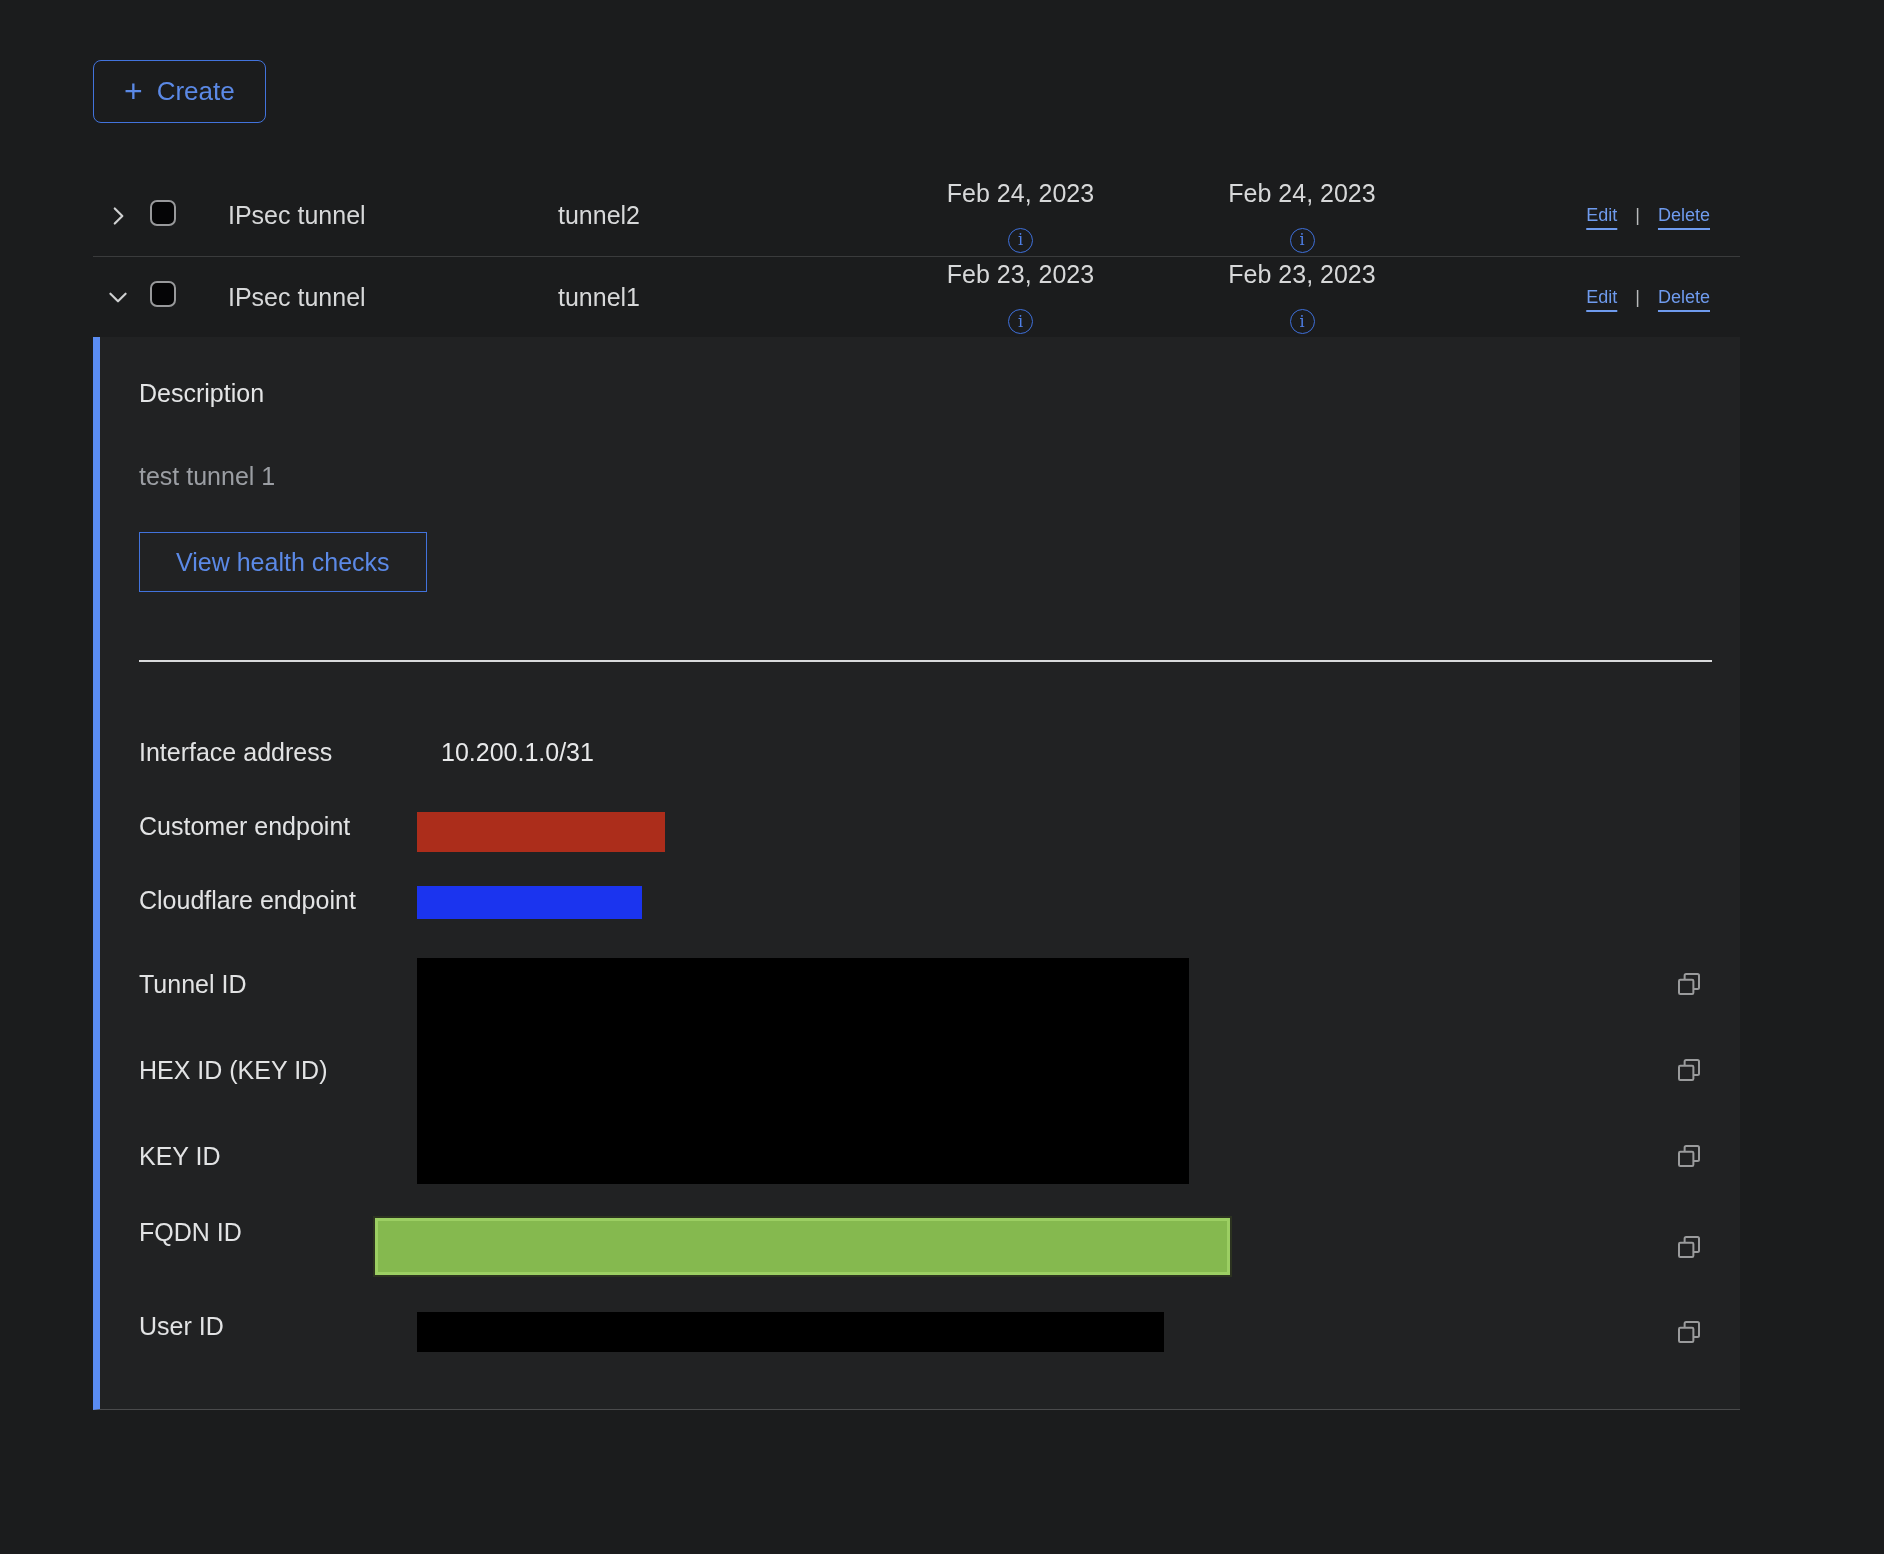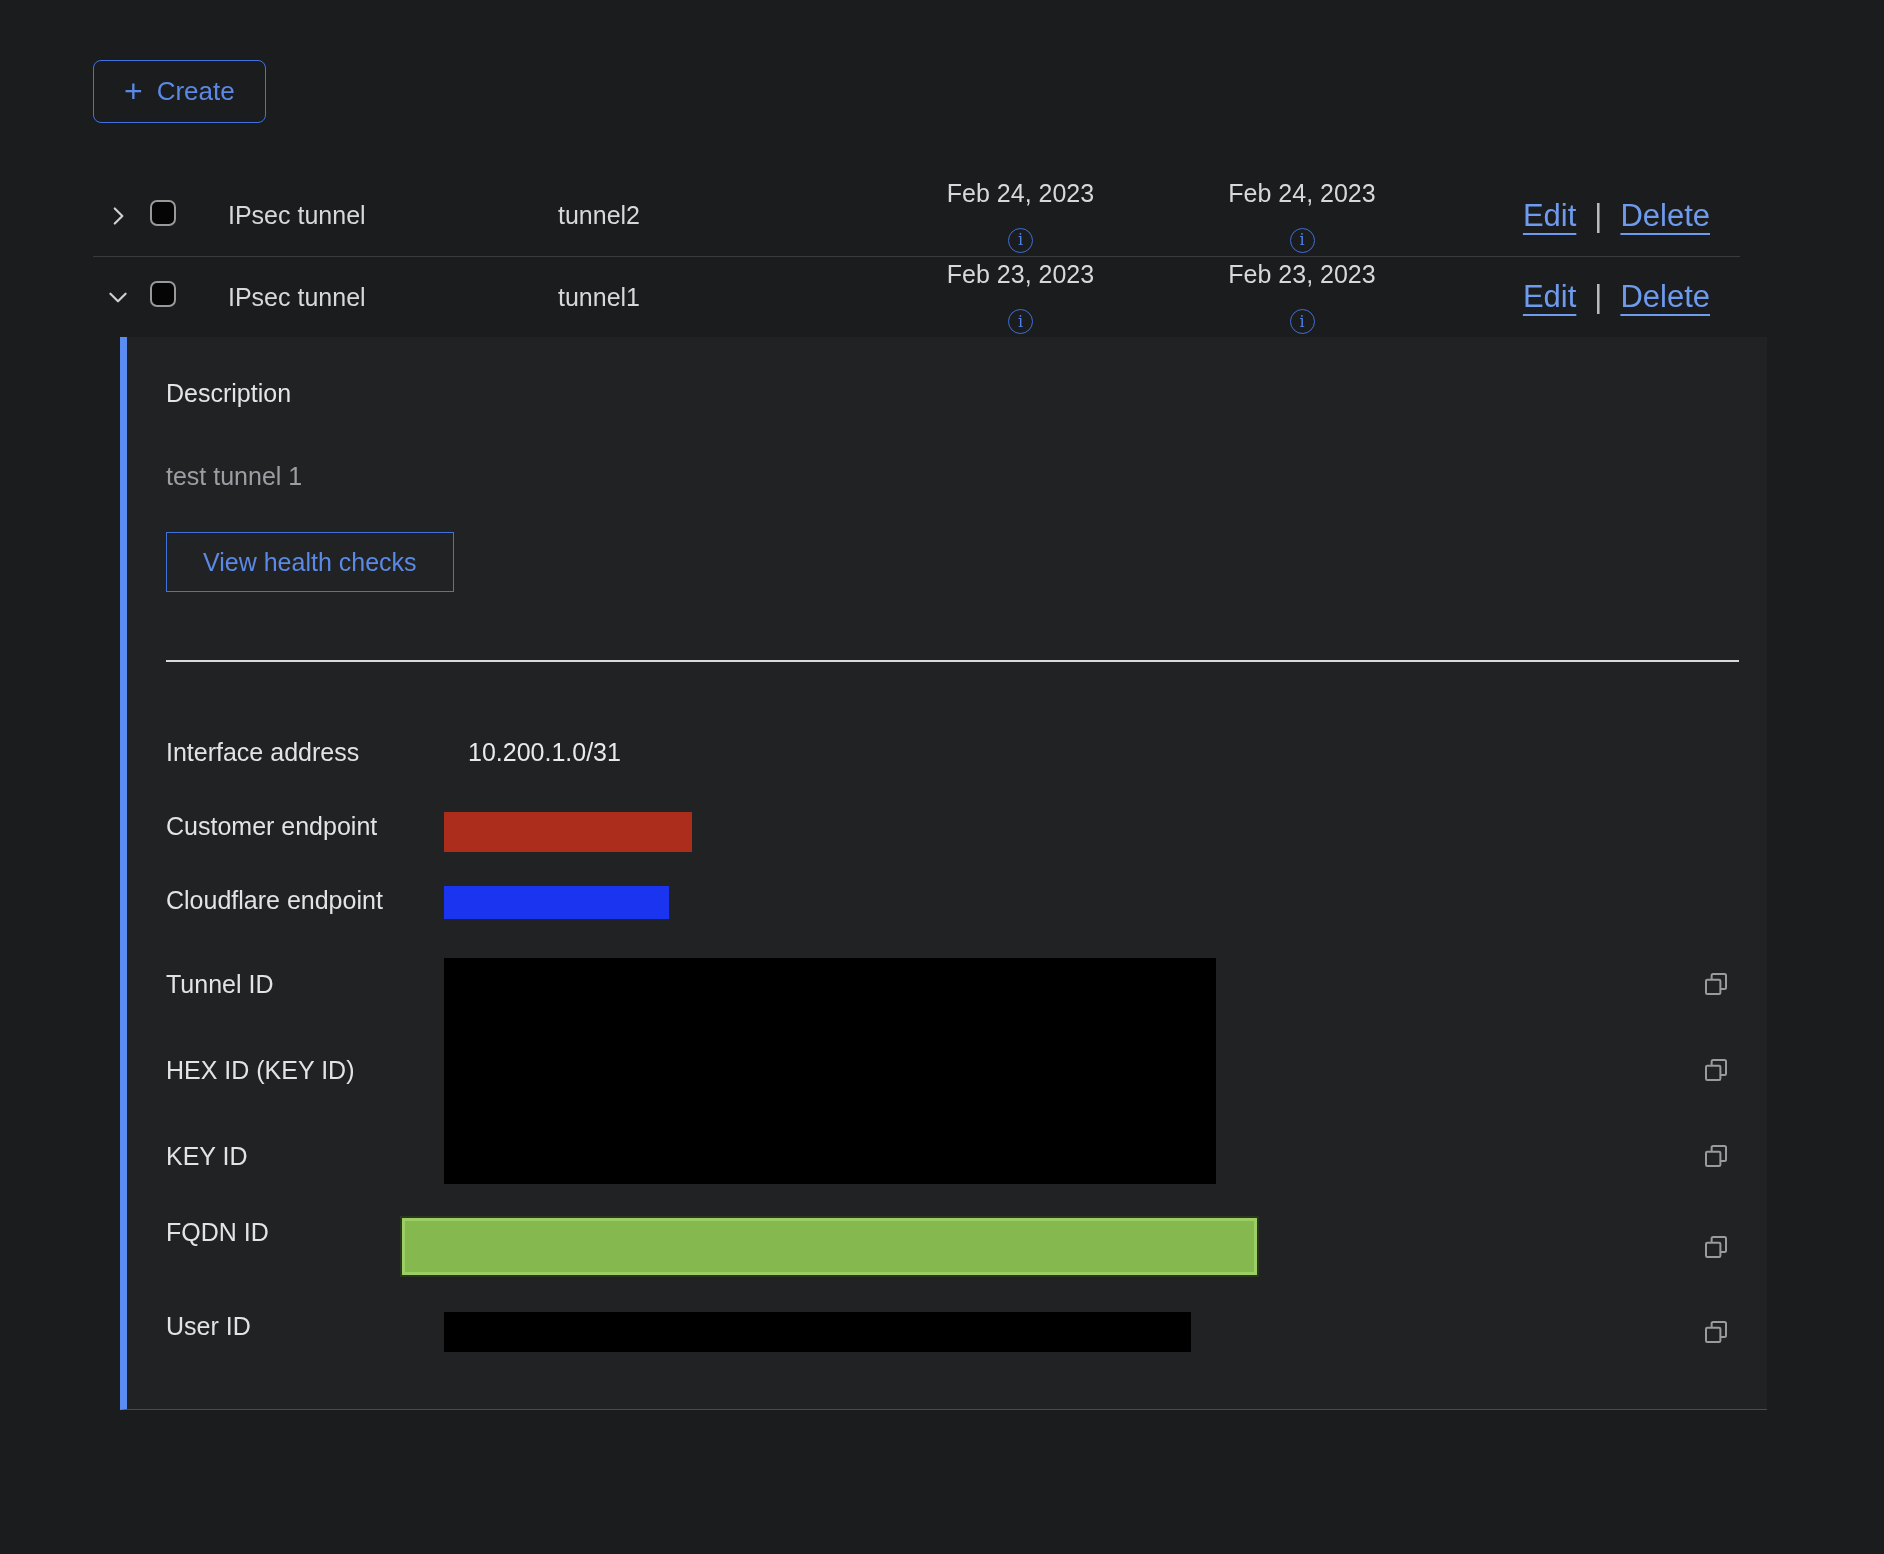--- a/index.html
+++ b/index.html
@@ -57,30 +57,30 @@
     width:26px;height:26px;border:2px solid #98999b;border-radius:7px;
     background:#050506;display:inline-block;cursor:pointer;
   }
   .datecell{display:flex;align-items:center;gap:20px;flex-direction:column;}
   .info-icon{
     width:25px;height:25px;border:1.5px solid var(--info-blue);border-radius:50%;
     color:#4f80e8;display:inline-flex;align-items:center;justify-content:center;
     font-size:16px;font-family:"DejaVu Serif", serif;font-style:normal;
     line-height:1;cursor:pointer;flex:0 0 auto;
   }
-  .actions{justify-self:end;padding-right:30px;display:flex;align-items:flex-end;gap:18px;font-size:31px;}
+  .actions{justify-self:end;padding-right:30px;display:flex;align-items:flex-end;gap:18px;font-size:18px;}
   .link{
     color:var(--link-blue);text-decoration:underline;
     text-underline-offset:7px;text-decoration-thickness:2px;cursor:pointer;
   }
   .sep{color:#b9babb;}
 
   
   .panel{
-    margin-left:120px;width:1647px;height:1073px;
+    margin-left:93px;width:1647px;height:1073px;
     background:var(--panel-bg);
     border-left:7px solid var(--panel-bar-blue);
     border-bottom:1px solid #4a4b4c;
     padding:42px 0 0 39px;
     position:relative;
   }
   .desc-label{font-size:25px;color:#e4e5e6;font-weight:500;line-height:29px;}
   .desc-value{margin-top:54px;font-size:25px;color:#9b9ea3;line-height:29px;}
   .health-btn{
     margin-top:41px;display:inline-flex;align-items:center;

